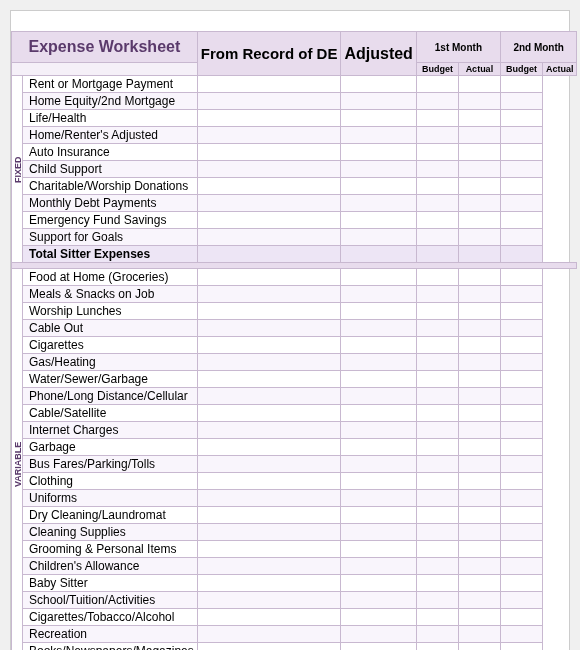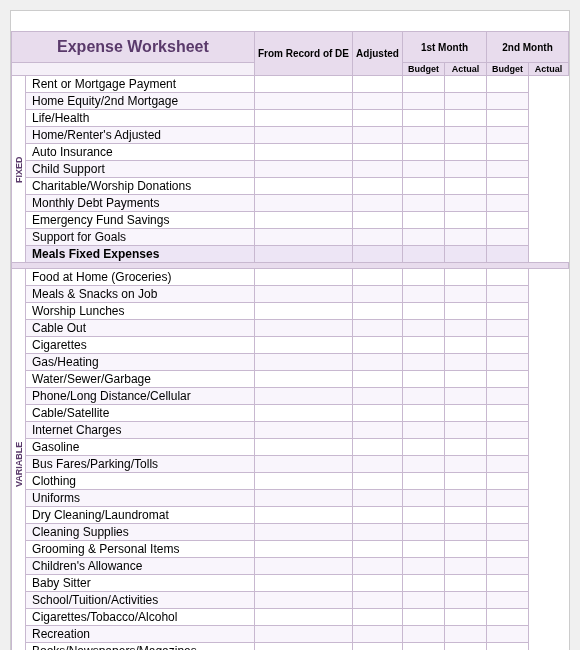--- a/index.html
+++ b/index.html
@@ -43,21 +43,21 @@
       background: #f5f0f8;
     }
     .from-record-cell {
       text-align: center;
       font-size: 9px;
       background: #e8dced;
       vertical-align: middle;
     }
     .adjusted-cell {
       text-align: center;
-      font-size: 10px;
+      font-size: 16px;
       background: #e8dced;
       vertical-align: middle;
     }
     .month-header {
       text-align: center;
       background: #d8c8e4;
       font-weight: bold;
       font-size: 10px;
     }
     .sub-header {
@@ -107,21 +107,21 @@
   </style>
 </head>
 <body>
 
 <div class="worksheet-container">
   <table>
 
     <thead>
       <tr class="header-row">
         <th colspan="2" class="title-cell">Expense Worksheet</th>
-        <th class="from-record-cell" rowspan="2" style="font-size:10px; width:60px;">From Record of DE</th>
+        <th class="from-record-cell" rowspan="2" style="font-size:15px; width:60px;">From Record of DE</th>
         <th class="adjusted-cell" rowspan="2" style="width:50px;">Adjusted</th>
         <th colspan="2" class="month-header">1st Month</th>
         <th colspan="2" class="month-header">2nd Month</th>
       </tr>
       <tr class="header-row">
         <th colspan="2" style="background:#f5f0f8; border:1px solid #c8b8d0;"></th>
         <th class="sub-header" style="width:40px;">Budget</th>
         <th class="sub-header" style="width:40px;">Actual</th>
         <th class="sub-header" style="width:40px;">Budget</th>
         <th class="sub-header" style="width:40px;">Actual</th>
@@ -203,21 +203,21 @@
         </tr>
         <tr class="alt-row">
           <td class="row-label">Support for Goals</td>
           <td class="data-cell"></td>
           <td class="data-cell-light"></td>
           <td class="data-cell"></td>
           <td class="data-cell-light"></td>
           <td class="data-cell"></td>
         </tr>
         <tr class="total-row">
-          <td class="row-label">Meals Fixed Expenses</td>
+          <td class="row-label">Total Sitter Expenses</td>
           <td class="data-cell"></td>
           <td class="data-cell-light"></td>
           <td class="data-cell"></td>
           <td class="data-cell-light"></td>
           <td class="data-cell"></td>
         </tr>
       </tbody>
     <tbody>
       <tr class="section-spacer">
         <td colspan="8"></td>
@@ -299,21 +299,21 @@
         </tr>
         <tr class="alt-row">
           <td class="row-label">Internet Charges</td>
           <td class="data-cell"></td>
           <td class="data-cell-light"></td>
           <td class="data-cell"></td>
           <td class="data-cell-light"></td>
           <td class="data-cell"></td>
         </tr>
         <tr class="normal-row">
-          <td class="row-label">Gasoline</td>
+          <td class="row-label">Garbage</td>
           <td class="data-cell"></td>
           <td class="data-cell-light"></td>
           <td class="data-cell"></td>
           <td class="data-cell-light"></td>
           <td class="data-cell"></td>
         </tr>
         <tr class="alt-row">
           <td class="row-label">Bus Fares/Parking/Tolls</td>
           <td class="data-cell"></td>
           <td class="data-cell-light"></td>

